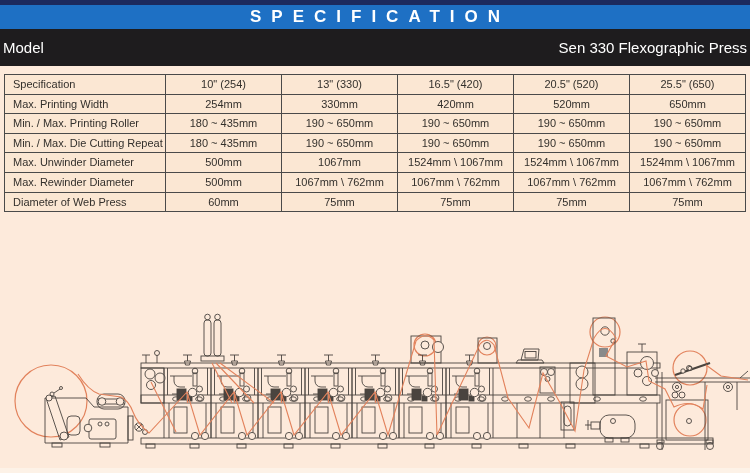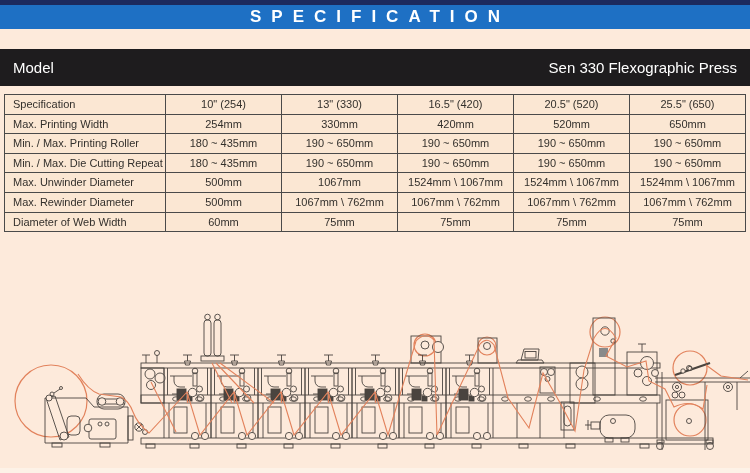--- a/index.html
+++ b/index.html
@@ -10,21 +10,21 @@
   }
   .banner-navy{height:5px;background:#1c2a5e;}
   .banner-blue{height:24px;background:#1e70c4;display:flex;align-items:center;justify-content:center;}
   .banner-title{
     color:#ffffff;font-weight:bold;font-size:17px;letter-spacing:10px;padding-left:10px;
     white-space:nowrap;
   }
   .model-bar{
     height:37px;background:#1e1c1e;color:#ffffff;
     display:flex;align-items:center;justify-content:space-between;
-    padding:0 13px;font-size:15px;margin-top:20px;
+    padding:0 3px;font-size:15px;
   }
   .table-wrap{padding:8px 4px 0 4px;}
   table.spec{
     width:742px;border-collapse:collapse;table-layout:fixed;background:#fbe7d3;
   }
   table.spec th, table.spec td{
     border:1px solid #4a4a4a;
     font-size:11px;font-weight:normal;color:#33302c;
     text-align:center;height:18.6px;line-height:18.6px;
     padding:0 4px;white-space:nowrap;overflow:hidden;
@@ -97,21 +97,21 @@
         </tr>
         <tr>
           <td class="label-col">Max. Rewinder Diameter</td>
           <td>500mm</td>
           <td>1067mm \ 762mm</td>
           <td>1067mm \ 762mm</td>
           <td>1067mm \ 762mm</td>
           <td>1067mm \ 762mm</td>
         </tr>
         <tr>
-          <td class="label-col">Diameter of Web Width</td>
+          <td class="label-col">Diameter of Web Press</td>
           <td>60mm</td>
           <td>75mm</td>
           <td>75mm</td>
           <td>75mm</td>
           <td>75mm</td>
         </tr>
       </tbody>
   </table>
 </div>
 

